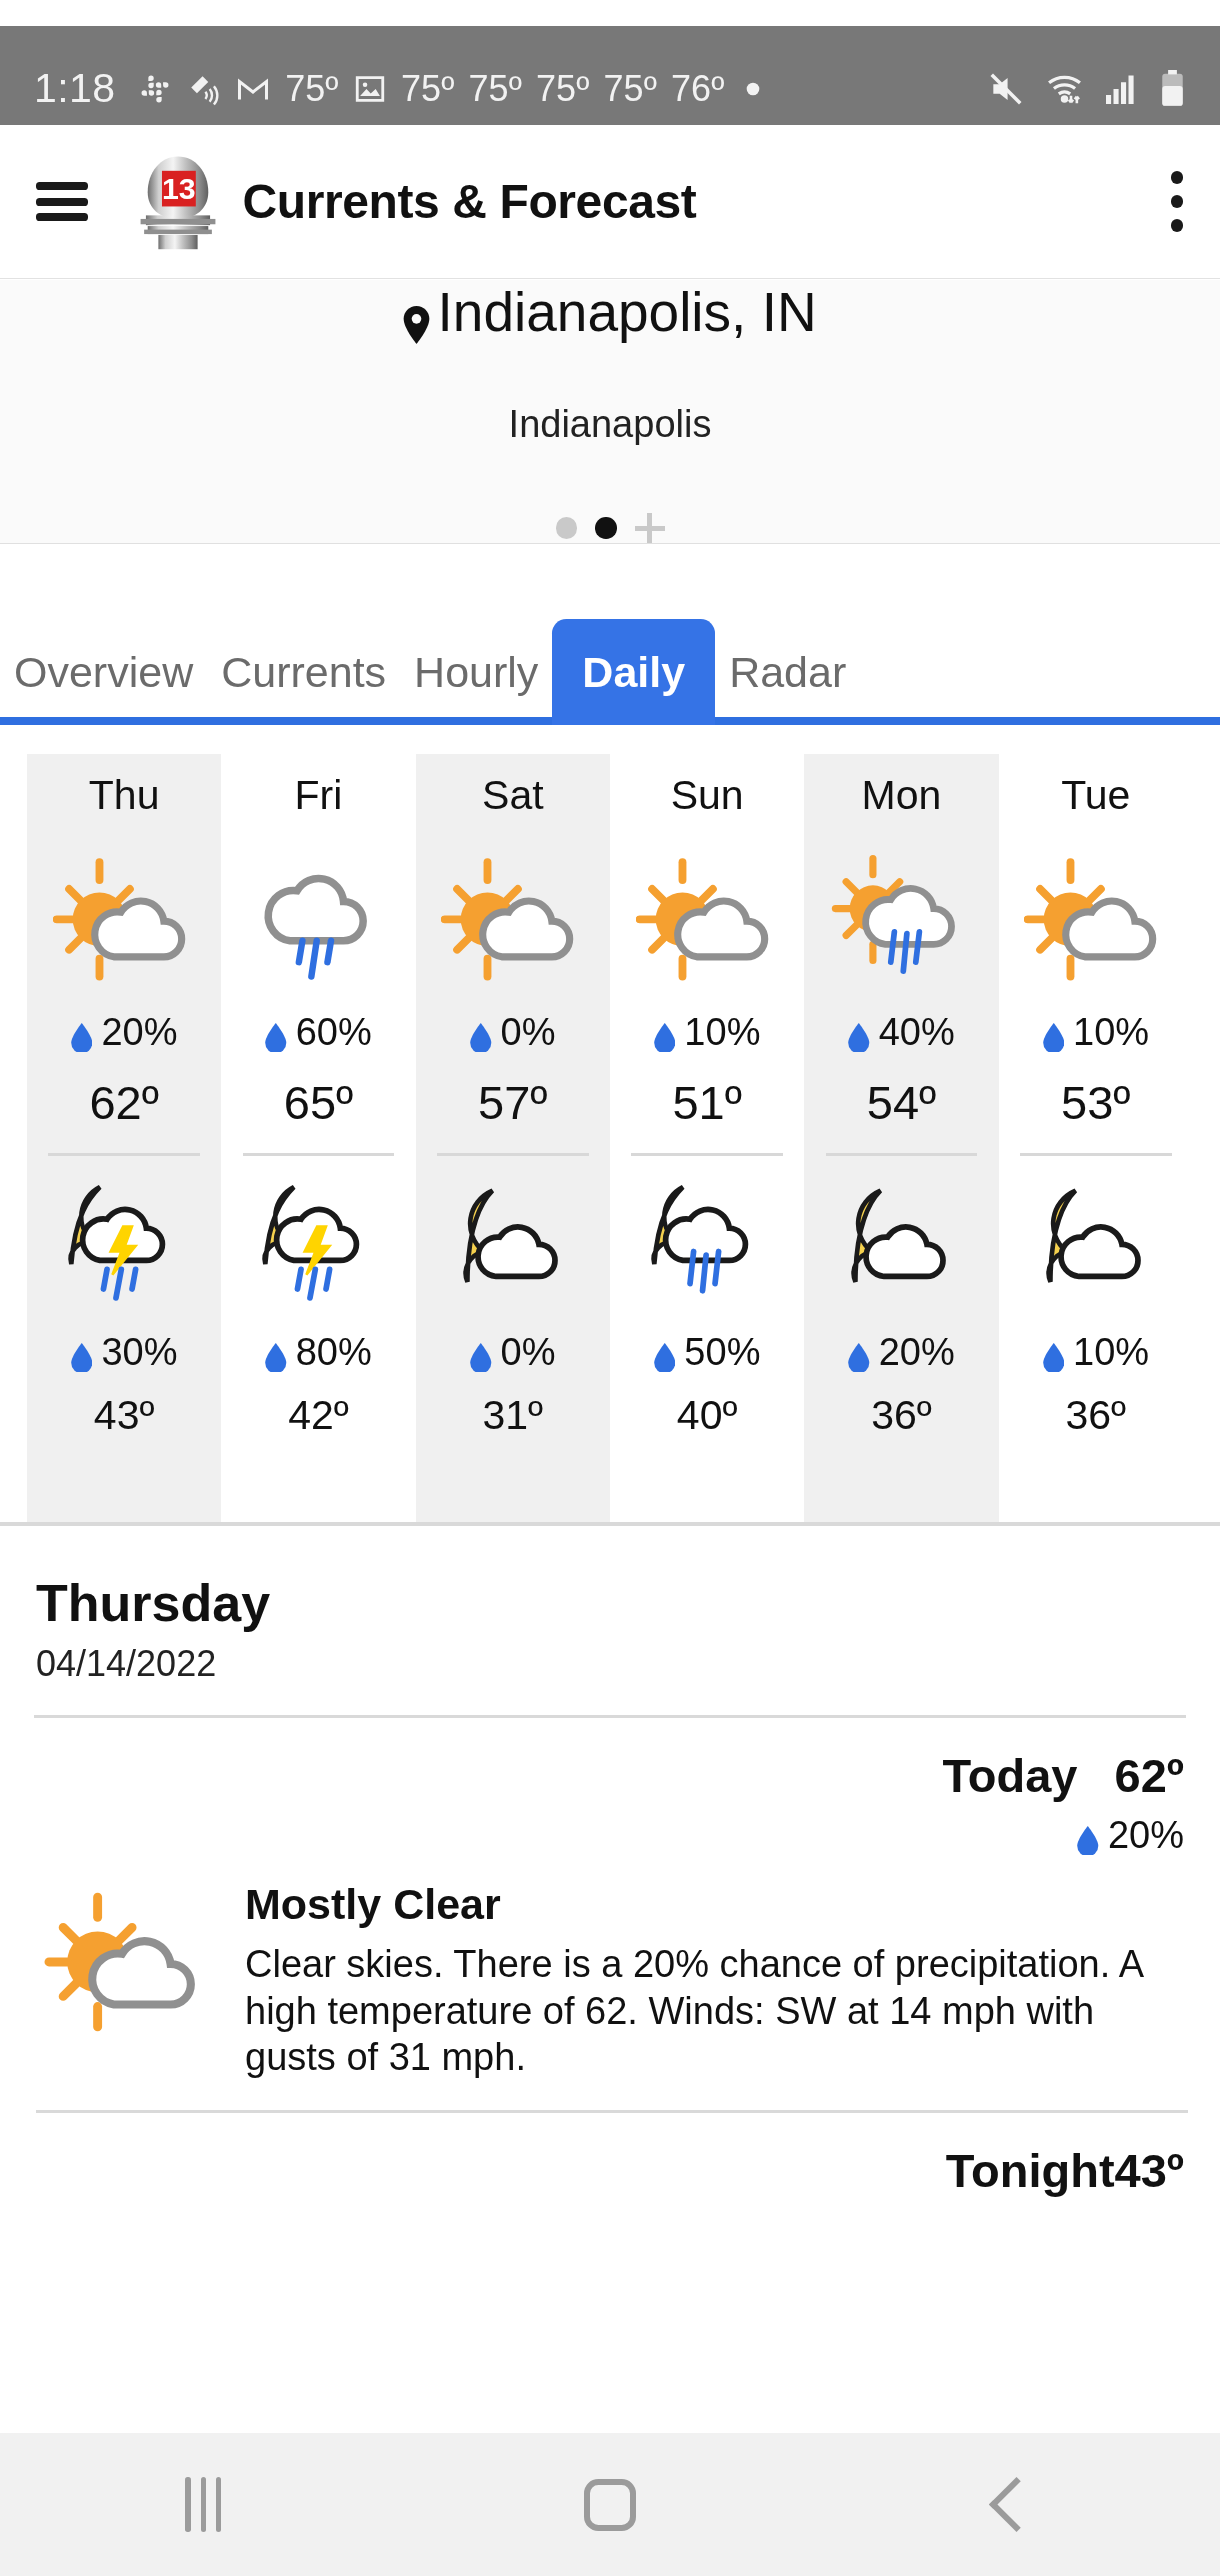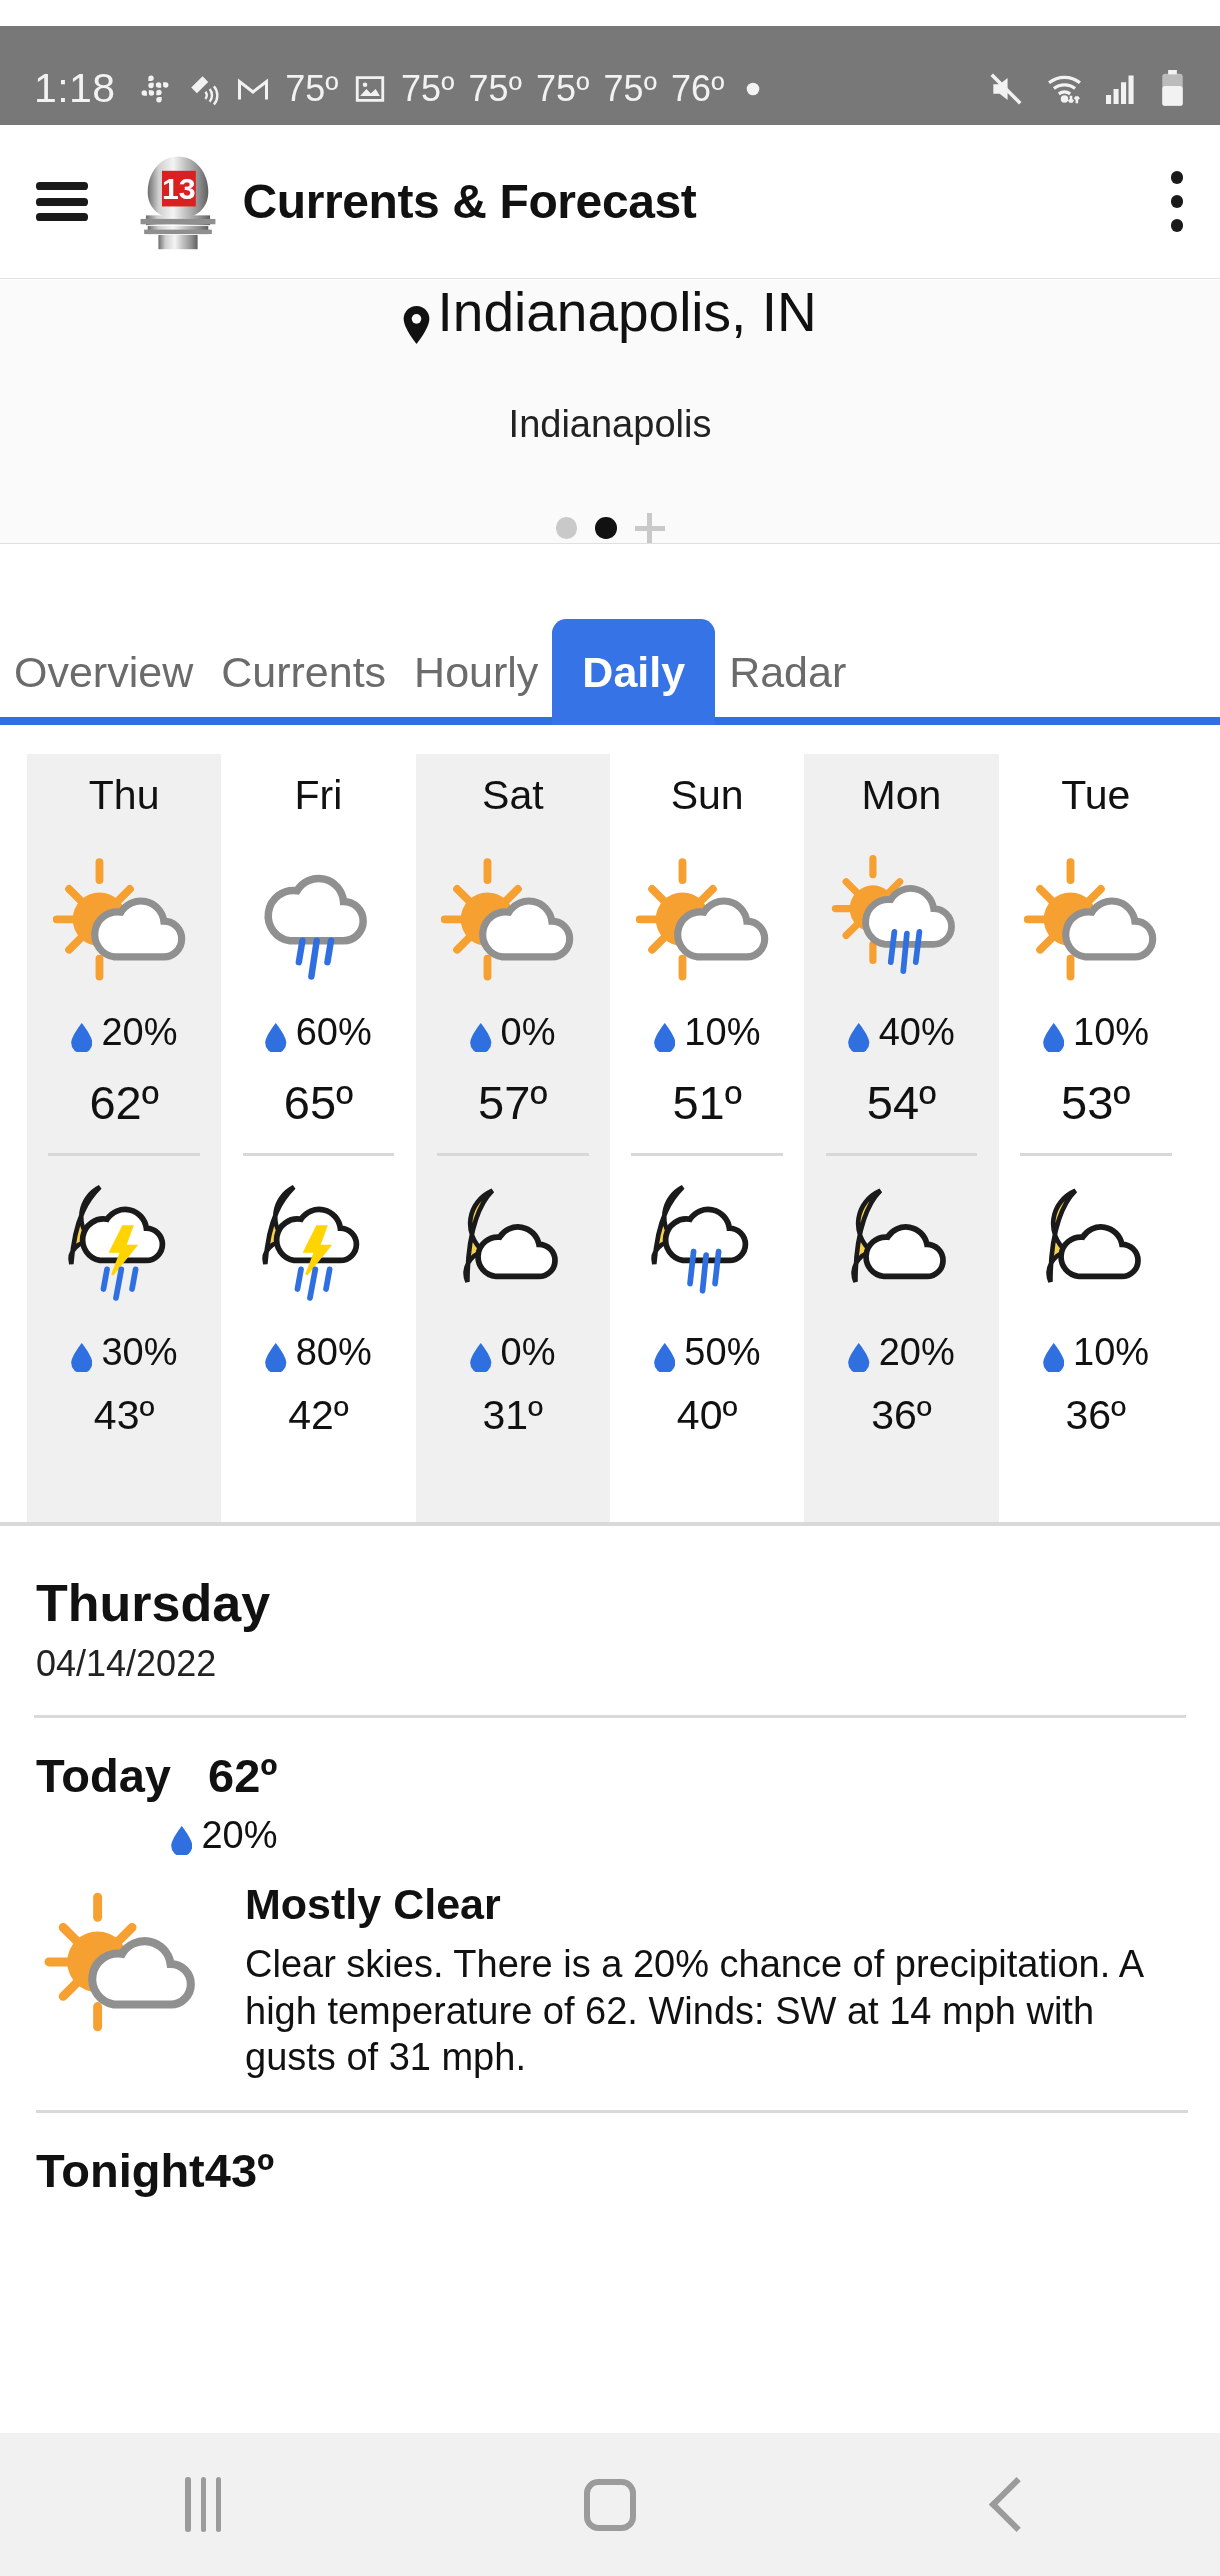--- a/index.html
+++ b/index.html
@@ -91,21 +91,21 @@
   .temp-n{ font-size:41px; color:#111; margin-top:18px; }
 
   
   .detail{ position:absolute; top:1522px; left:0; width:1220px; background:#fff; }
   .hr{ width:100%; height:3.6px; background:#d9d9d9; }
   .hr-in{ width:1152px; margin:0 auto; height:2.7px; background:#d9d9d9; }
   .dayhead{ padding:47px 36px 30px 36px; }
   .dayhead h2{ font-size:52px; font-weight:bold; color:#111; }
   .dayhead .date{ font-size:36px; color:#222; margin-top:10.7px; }
   .period{ padding:30px 36px 0 36px; position:relative; }
-  .period-top{ display:flex; justify-content:flex-start; align-items:flex-start; }
+  .period-top{ display:flex; justify-content:flex-end; align-items:flex-start; }
   .period-name{ font-size:47px; font-weight:bold; color:#111; }
   .period-right{ text-align:right; }
   .period-temp{ font-size:47px; font-weight:bold; color:#111; }
   .period-pop{ display:flex; align-items:center; justify-content:flex-end; gap:9px;
     font-size:38px; color:#111; margin-top:10.7px; }
   .period-body{ display:flex; gap:30px; margin-top:23px; align-items:flex-start; }
   .period-icon{ width:179px; flex:none; display:flex; justify-content:center; padding-top:9px; }
   .period-text{ flex:1; }
   .cond{ font-size:43px; font-weight:bold; color:#111; }
   .narr{ font-size:38px; color:#111; line-height:1.22; margin-top:12.5px; }

